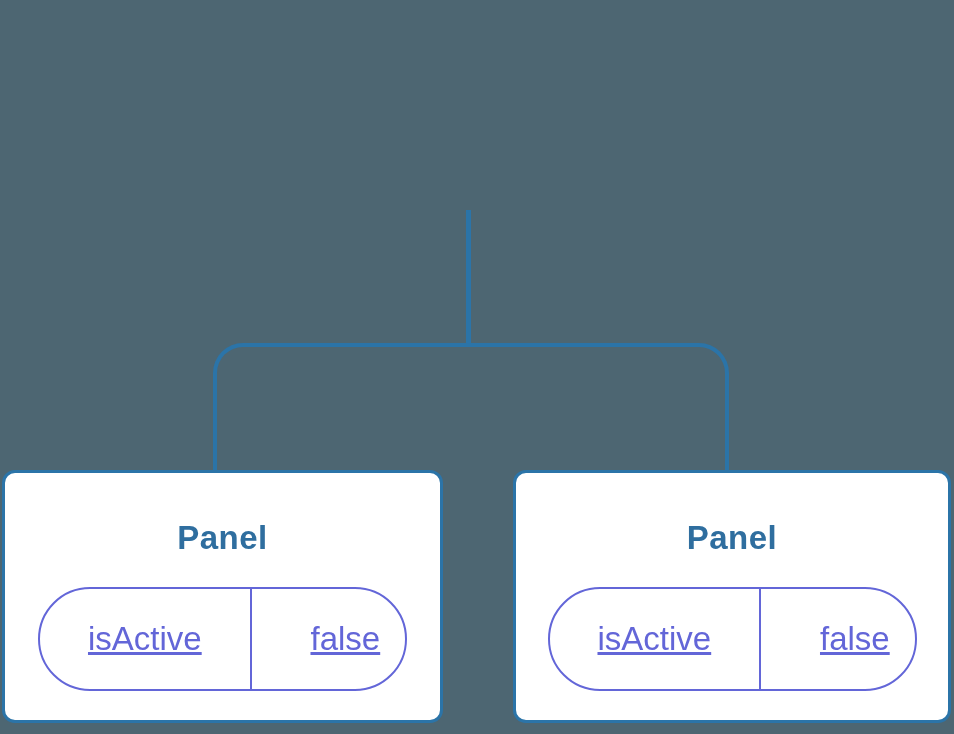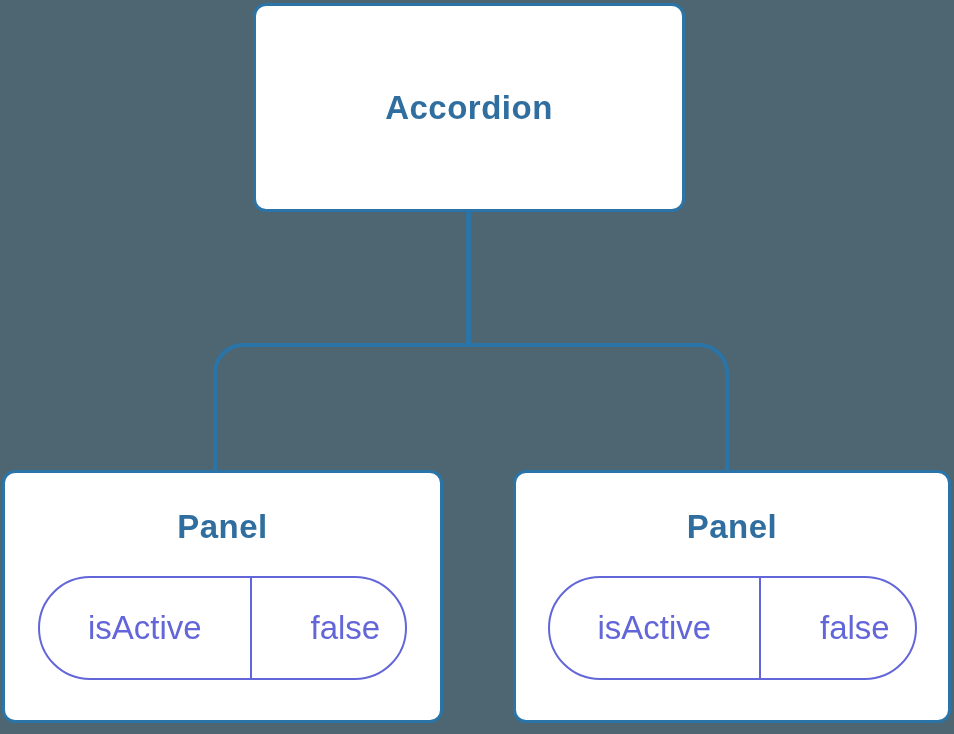--- a/index.html
+++ b/index.html
@@ -54,38 +54,39 @@
   .node-title {
     font-size: 33px;
     font-weight: 600;
     line-height: 38px;
     color: var(--node-text, #2F6E9F);
     letter-spacing: 0.5px;
   }
   .node-panel {
     top: 470px;
     height: 253px;
-    padding-top: 35px;
+    padding-top: 46px;
     text-align: center;
   }
   .node-panel-left  { left: 2px;   width: 441px; }
   .node-panel-right { left: 513px; width: 438px; }
   
   .prop-pill {
     width: 369px;
     height: 104px;
     margin: 30px auto 0;
     border: 2px solid var(--prop-accent, #6366D8);
     border-radius: 999px;
     display: flex;
     align-items: stretch;
     overflow: hidden;
     color: var(--prop-accent, #6366D8);
     font-size: 33px;
     font-weight: 400;
+    text-decoration: underline;
   }
   .prop-cell {
     display: flex;
     align-items: center;
     justify-content: center;
   }
   .prop-cell-name {
     flex: 0 0 58%;
     border-right: 2px solid var(--prop-accent, #6366D8);
   }
@@ -95,23 +96,20 @@
   }
 </style>
 </head>
 <body>
 
 <div class="stage">
 
   <div class="connector-stem"></div>
   <div class="connector-bracket"></div>
 
-  <div class="node node-root">
-    <span class="node-title">Accordion</span>
-  </div>
 
   <div class="node node-panel node-panel-left">
     <div class="node-title">Panel</div>
     <div class="prop-pill">
       <div class="prop-cell prop-cell-name">isActive</div>
       <div class="prop-cell prop-cell-value">false</div>
     </div>
   </div>
 
   <div class="node node-panel node-panel-right">

